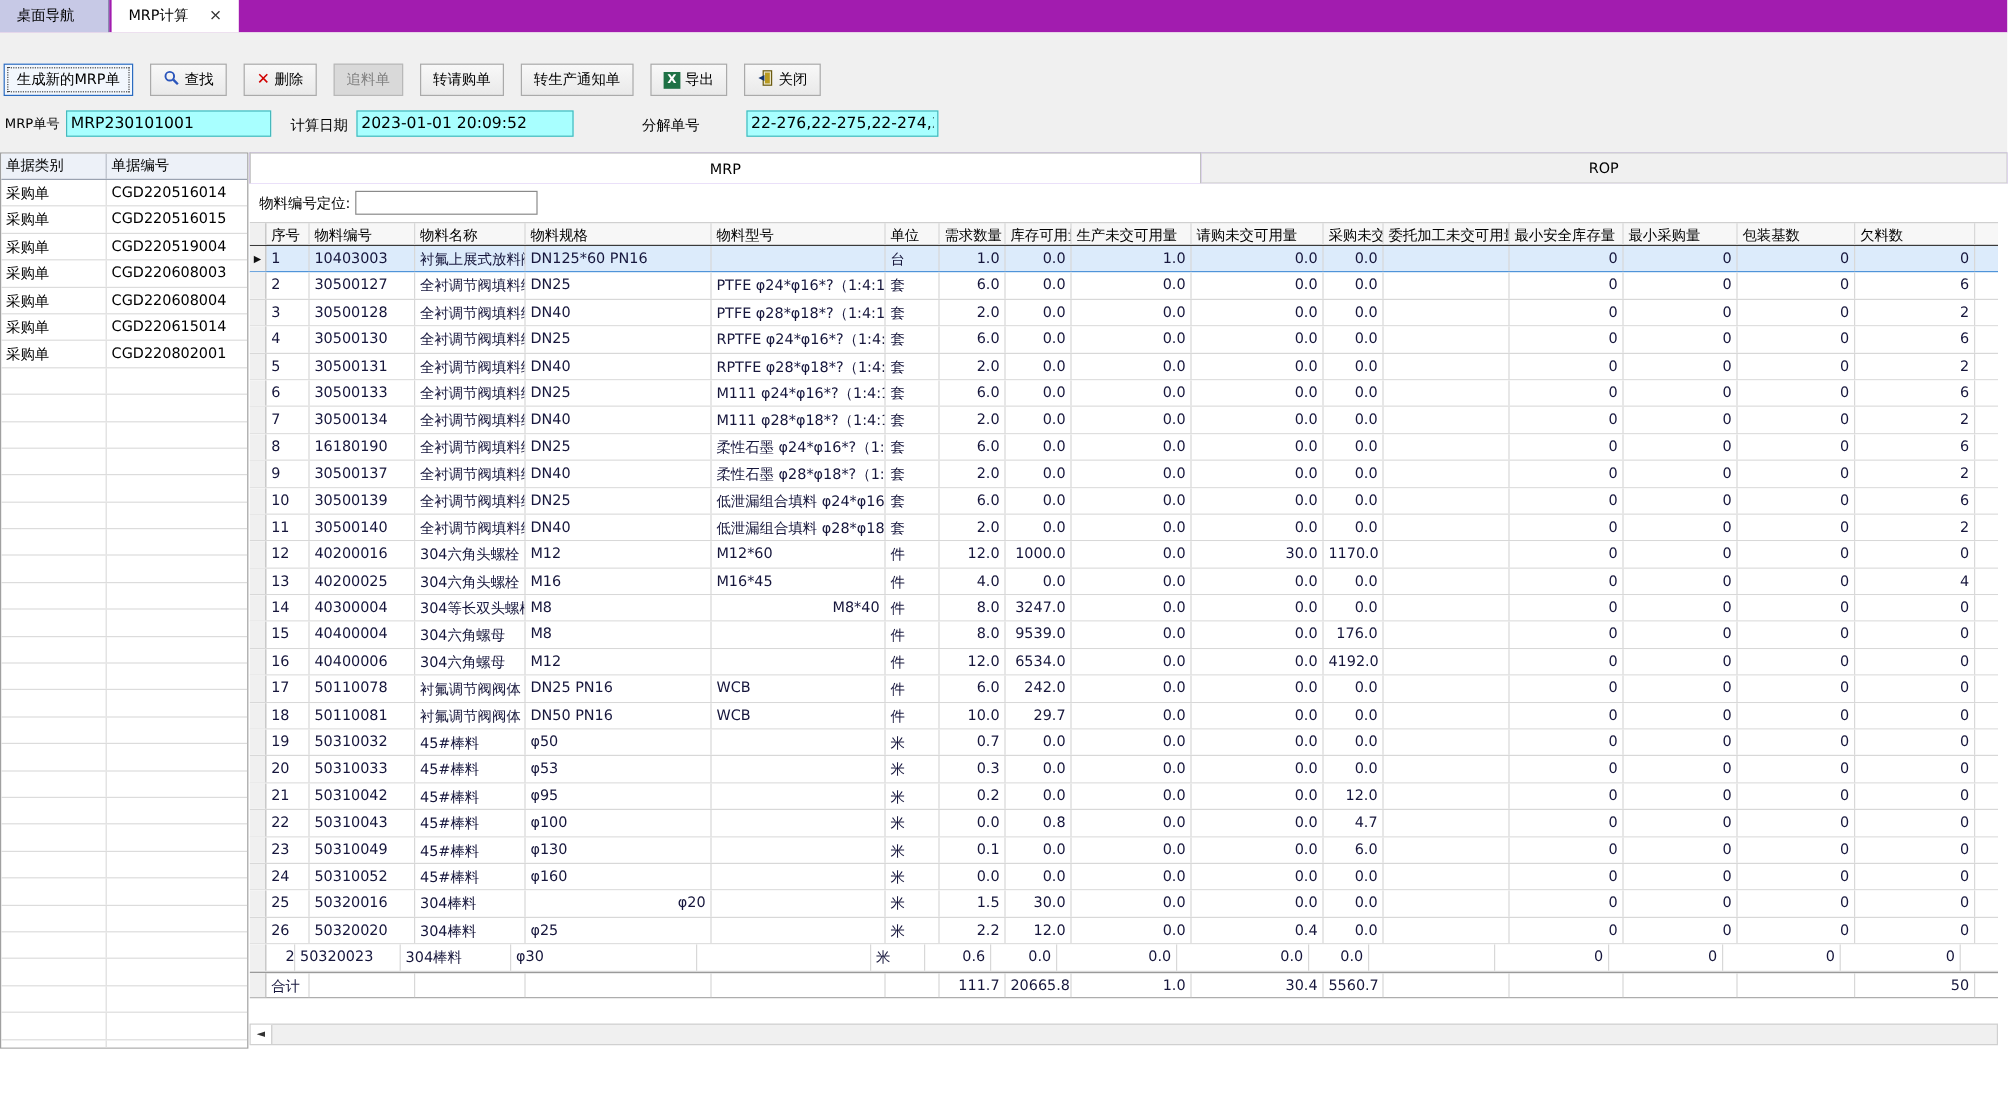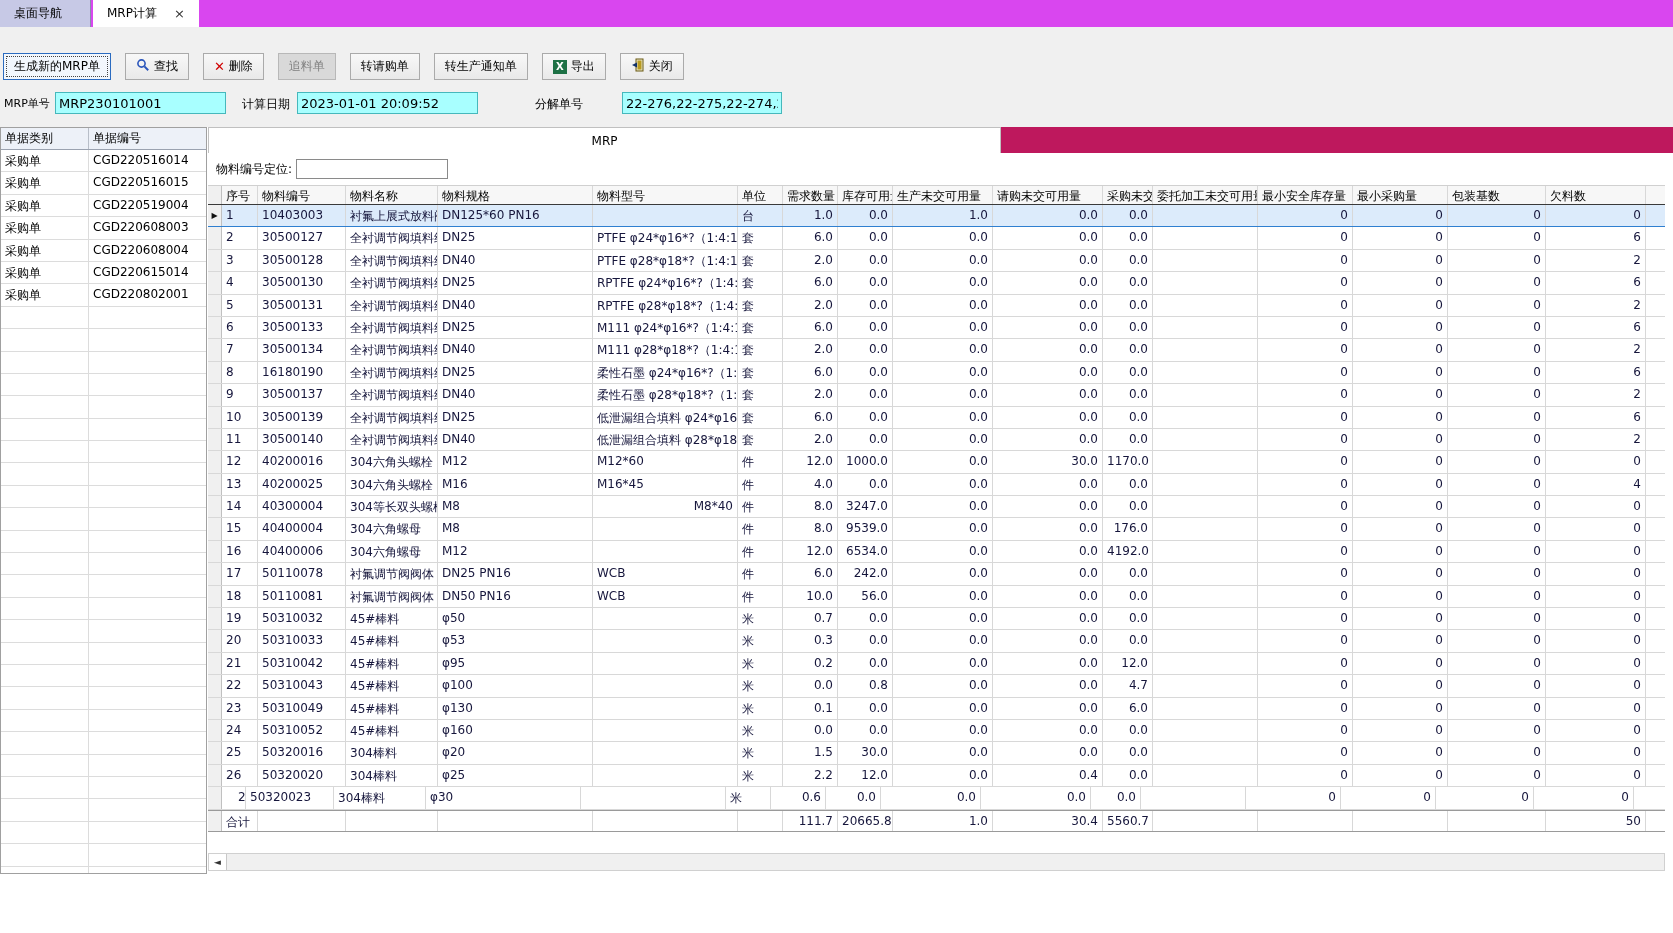--- a/index.html
+++ b/index.html
@@ -1,19 +1,19 @@
 <!DOCTYPE html>
 <html><head>
 <meta charset="utf-8">
 <style>
   html,body{margin:0;padding:0;background:#fff;}
   .window{position:relative;width:1673px;height:933px;background:#ffffff;overflow:hidden;
           font-family:"DejaVu Sans","Liberation Sans",sans-serif;font-size:12px;color:#000;}
   
-  .topbar{position:absolute;top:0;left:0;right:0;height:27px;background:#d946ef;display:flex;align-items:stretch;}
+  .topbar{position:absolute;top:0;left:0;right:0;height:27px;background:#a21caf;display:flex;align-items:stretch;}
   .ttab{display:flex;align-items:center;padding:0 14px;font-size:12px;cursor:default;}
   .ttab.inactive{background:#c7c9e6;color:#000;border-right:1px solid #8a8cb0;width:62px;}
   .ttab.active{background:#ffffff;color:#000;margin-left:2px;width:78px;justify-content:space-between;}
   .closex{margin-left:12px;font-size:13px;color:#333;cursor:pointer;}
   
   .grayband{position:absolute;top:27px;left:0;right:0;height:100px;background:#f0f0f0;}
   
   .toolbar{position:absolute;top:53px;left:3px;height:27px;display:flex;align-items:stretch;}
   .tbtn{display:flex;align-items:center;justify-content:center;gap:4px;margin-right:14px;padding:0 10px;
         background:linear-gradient(#f8f8f8,#e9e9e9);border:1px solid #aaaaaa;font-size:12px;
@@ -34,21 +34,21 @@
   .lp-head{display:flex;height:21px;background:#edf1f8;border-bottom:1px solid #9aa2b0;}
   .lp-h{padding:2px 4px;box-sizing:border-box;white-space:nowrap;overflow:hidden;font-size:12px;}
   .lp-h.c1{width:88px;border-right:1px solid #b8bec8;}
   .lp-h.c2{width:117px;}
   .lp-row{display:flex;height:22.4px;box-sizing:border-box;border-bottom:1px solid #dcdcdc;}
   .lp-cell{padding:3px 4px;box-sizing:border-box;white-space:nowrap;overflow:hidden;font-size:12px;}
   .lp-cell.c1{width:88px;border-right:1px solid #dcdcdc;}
   .lp-cell.c2{width:117px;}
   
   .mainpanel{position:absolute;top:127px;left:208px;width:1465px;height:747px;background:#fff;}
-  .mtabs{display:flex;height:26px;background:#be185d;}
+  .mtabs{display:flex;height:26px;background:#6d28d9;}
   .mtab{display:flex;align-items:center;justify-content:center;font-size:12px;cursor:pointer;box-sizing:border-box;}
   .mtab.active{width:793px;background:#ffffff;border:1px solid #c0c0c0;border-bottom:none;}
   .mtab.inactive{flex:1;background:#f0f0f0;border:1px solid #d0d0d0;border-left:none;}
   .content{position:relative;height:721px;background:#fff;}
   .locate{position:absolute;top:6px;left:8px;display:flex;align-items:center;gap:4px;}
   .locate input{width:152px;height:20px;border:1px solid #8a8a8a;font-family:inherit;font-size:12px;box-sizing:border-box;}
   
   .grid{position:absolute;top:32px;left:0;right:8px;overflow:hidden;}
   .g-row{display:flex;height:22.4px;box-sizing:border-box;border-bottom:1px solid #d8d8d8;background:#fff;}
   .g-row.g-head{height:20px;border-bottom:1px solid #3a3a3a;background:#f7f7f7;border-top:1px solid #d0d0d0;}
@@ -269,20 +269,21 @@
         <div class="lp-row">
           <div class="lp-cell c1"></div>
           <div class="lp-cell c2"></div>
         </div>
       </div>
   </div>
 
   <div class="mainpanel">
     <div class="mtabs">
       <div class="mtab active">MRP</div>
+      <div class="mtab inactive">ROP</div>
     </div>
     <div class="content">
       <div class="locate">
         <span>物料编号定位:</span>
         <input value="" style="">
       </div>
       <div class="grid" id="grid">
           <div class="g-row g-head">
             <div class="g-marker"></div>
             <div class="g-cell" style="width: 36px;">序号</div>
@@ -645,21 +646,21 @@
           </div>
           <div class="g-row">
             <div class="g-marker"></div>
             <div class="g-cell" style="width: 36px;">18</div>
             <div class="g-cell" style="width: 88px;">50110081</div>
             <div class="g-cell" style="width: 92px;">衬氟调节阀阀体</div>
             <div class="g-cell" style="width: 155px;">DN50 PN16</div>
             <div class="g-cell" style="width: 145px;">WCB</div>
             <div class="g-cell" style="width: 45px;">件</div>
             <div class="g-cell num" style="width: 55px;">10.0</div>
-            <div class="g-cell num" style="width: 55px;">56.0</div>
+            <div class="g-cell num" style="width: 55px;">29.7</div>
             <div class="g-cell num" style="width: 100px;">0.0</div>
             <div class="g-cell num" style="width: 110px;">0.0</div>
             <div class="g-cell num" style="width: 50px;">0.0</div>
             <div class="g-cell num" style="width: 105px;"></div>
             <div class="g-cell num" style="width: 95px;">0</div>
             <div class="g-cell num" style="width: 95px;">0</div>
             <div class="g-cell num" style="width: 98px;">0</div>
             <div class="g-cell num" style="width: 100px;">0</div>
             <div class="g-fill"></div>
           </div>
@@ -781,21 +782,21 @@
             <div class="g-cell num" style="width: 95px;">0</div>
             <div class="g-cell num" style="width: 98px;">0</div>
             <div class="g-cell num" style="width: 100px;">0</div>
             <div class="g-fill"></div>
           </div>
           <div class="g-row">
             <div class="g-marker"></div>
             <div class="g-cell" style="width: 36px;">25</div>
             <div class="g-cell" style="width: 88px;">50320016</div>
             <div class="g-cell" style="width: 92px;">304棒料</div>
-            <div class="g-cell" style="width: 155px;">φ20</div>
+            <div class="g-cell" style="width: 155px; text-align: right;">φ20</div>
             <div class="g-cell" style="width: 145px;"></div>
             <div class="g-cell" style="width: 45px;">米</div>
             <div class="g-cell num" style="width: 55px;">1.5</div>
             <div class="g-cell num" style="width: 55px;">30.0</div>
             <div class="g-cell num" style="width: 100px;">0.0</div>
             <div class="g-cell num" style="width: 110px;">0.0</div>
             <div class="g-cell num" style="width: 50px;">0.0</div>
             <div class="g-cell num" style="width: 105px;"></div>
             <div class="g-cell num" style="width: 95px;">0</div>
             <div class="g-cell num" style="width: 95px;">0</div>

